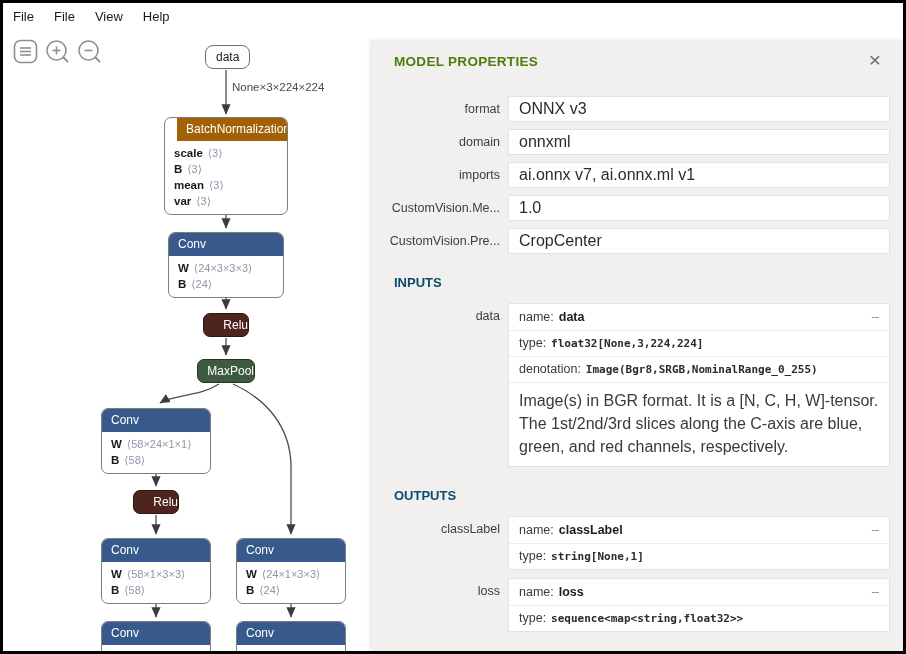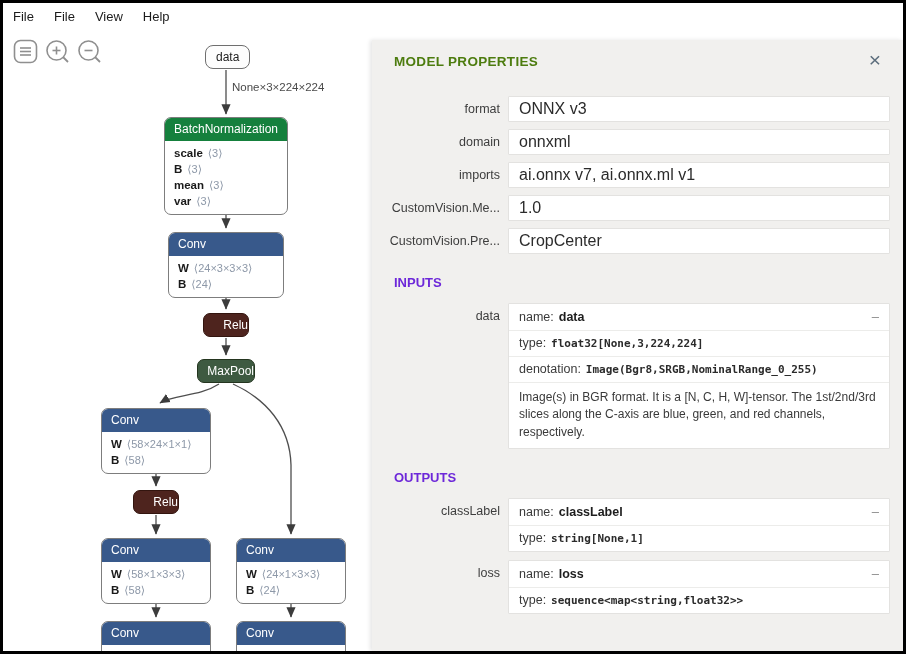--- a/index.html
+++ b/index.html
@@ -14,21 +14,21 @@
   .menubar span { padding:3px 2px; cursor:default; }
   
   .toolbar { position:absolute; left:10px; top:36px; display:flex; gap:7px; }
   .toolbar .tbtn { width:25px; height:25px; color:#8f8f8f; }
   
   .graph-svg { position:absolute; left:0; top:0; width:900px; height:648px; pointer-events:none; }
   .edge-label { position:absolute; left:229px; top:78px; font-size:11.5px; color:#4a4a4a; }
   .node { position:absolute; border:1px solid #7d7d7d; border-radius:7px; background:#fff; overflow:hidden; }
   .node-header { color:#fff; font-size:12px; padding:4px 9px 5px 9px; }
   .hdr-layer { background:#38598b; }
-  .hdr-norm  { background:#15803d; }
+  .hdr-norm  { background:#a16207;margin-left:12px; }
   .node-body { padding:4px 9px 5px 9px; }
   .param-line { font-size:11.5px; line-height:16px; white-space:nowrap; }
   .param-name { font-weight:bold; color:#1a1a1a; }
   .param-dims { color:#8d98a8; font-size:11px; margin-left:5px; }
   .io-node { position:absolute; border:1.5px solid #6f6f6f; border-radius:8px; background:#fdfdfd;
     font-size:12px; color:#222; padding:4px 10px; }
   .pill { position:absolute; border:1px solid #3a221e; border-radius:7px; color:#fff;
     font-size:12px; padding:4px 0; text-align:right; }
   .pill-act { background:#4e241e; border-color:#33150f; }
   .pill-pool { background:#3e5a41; border-color:#24351f; }
@@ -39,35 +39,35 @@
     letter-spacing:0.3px; color:#4d7c0f; }
   .close-btn { position:absolute; right:22px; top:9px; font-size:21px; color:#5c6d7c;
     line-height:22px; cursor:pointer; }
   .props { margin-top:27px; }
   .prop-row { display:flex; align-items:center; height:26px; margin-bottom:7px; }
   .prop-label { width:128px; text-align:right; font-size:12.5px; color:#3d3d3d;
     white-space:nowrap; overflow:hidden; flex:none; }
   .prop-value { flex:1; margin:0 13px 0 8px; height:26px; line-height:24px;
     background:#fff; border:1px solid #e3e2e0; border-radius:1px; padding:0 10px;
     font-size:16px; color:#2b2b2b; white-space:nowrap; overflow:hidden; }
-  .section-h { margin:21px 0 13px 22px; font-size:13px; font-weight:bold; color:#6d28d9; }
+  .section-h { margin:21px 0 13px 22px; font-size:13px; font-weight:bold; color:#0c4a6e; }
   .arg-item { display:flex; align-items:flex-start; margin-bottom:8px; }
   .arg-label { width:128px; text-align:right; font-size:12.5px; color:#3d3d3d;
     padding-top:6px; flex:none; }
   .arg-box { flex:1; margin:0 13px 0 8px; background:#fff; border:1px solid #e3e2e0;
     border-radius:1px; }
   .arg-row { padding:5px 10px 6px 10px; font-size:12.5px; color:#3a3a3a;
     border-top:1px solid #ececea; display:flex; align-items:baseline; }
   .arg-row:first-child { border-top:none; }
   .arg-row .grow { flex:1; }
   .v-name { font-weight:bold; color:#1d1d1d; margin-left:5px; }
   .v-mono { font-family:"DejaVu Sans Mono", monospace; font-weight:bold;
     font-size:11px; color:#2b2b2b; margin-left:5px; }
   .collapse { color:#8a8a8a; font-size:13px; }
-  .arg-desc { padding:6px 10px 7px 10px; font-size:12px; line-height:1.45;
+  .arg-desc { padding:6px 10px 7px 10px; font-size:16px; line-height:1.45;
     color:#3a3a3a; border-top:1px solid #ececea; }
 </style>
 </head>
 <body>
 
 <div class="screen">
 
   <div class="menubar">
     <span>File</span>
     <span>File</span>

